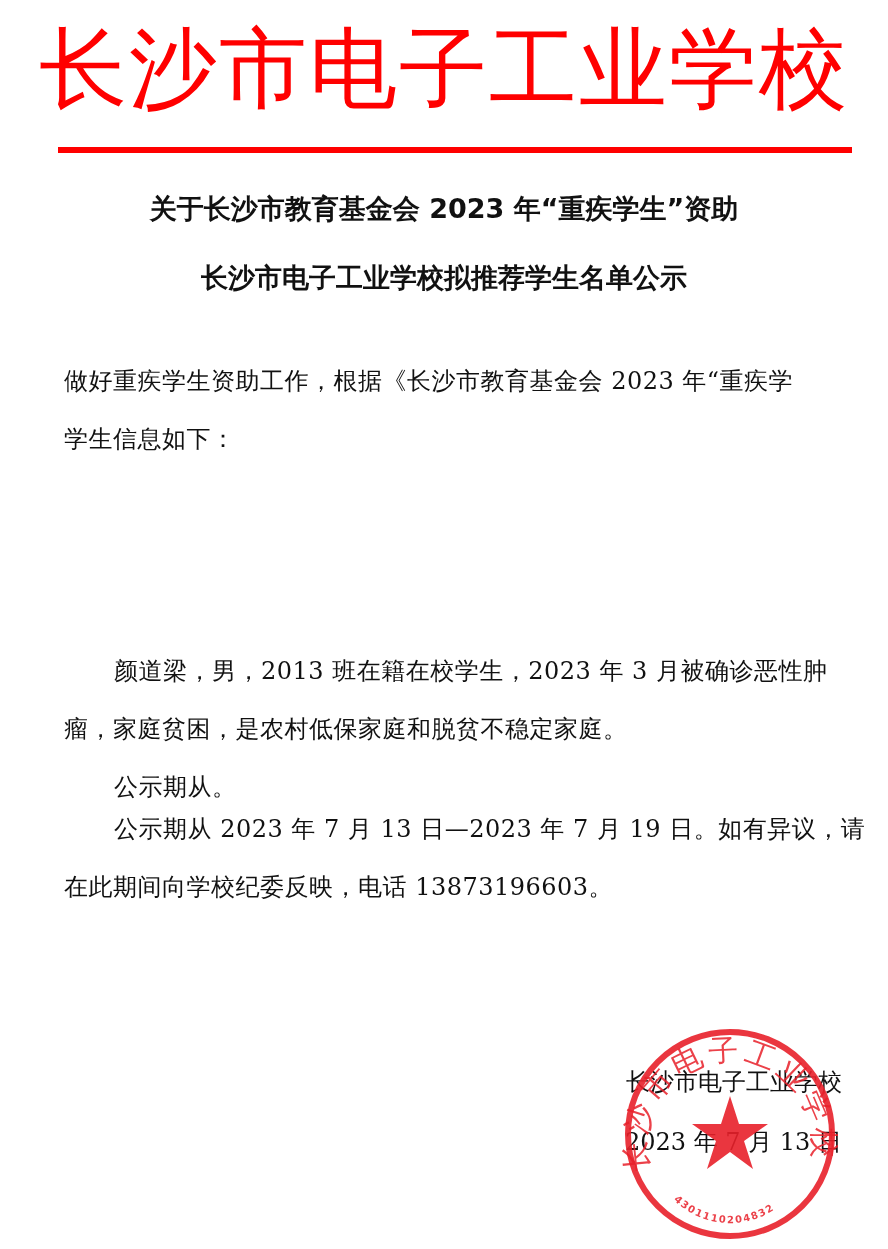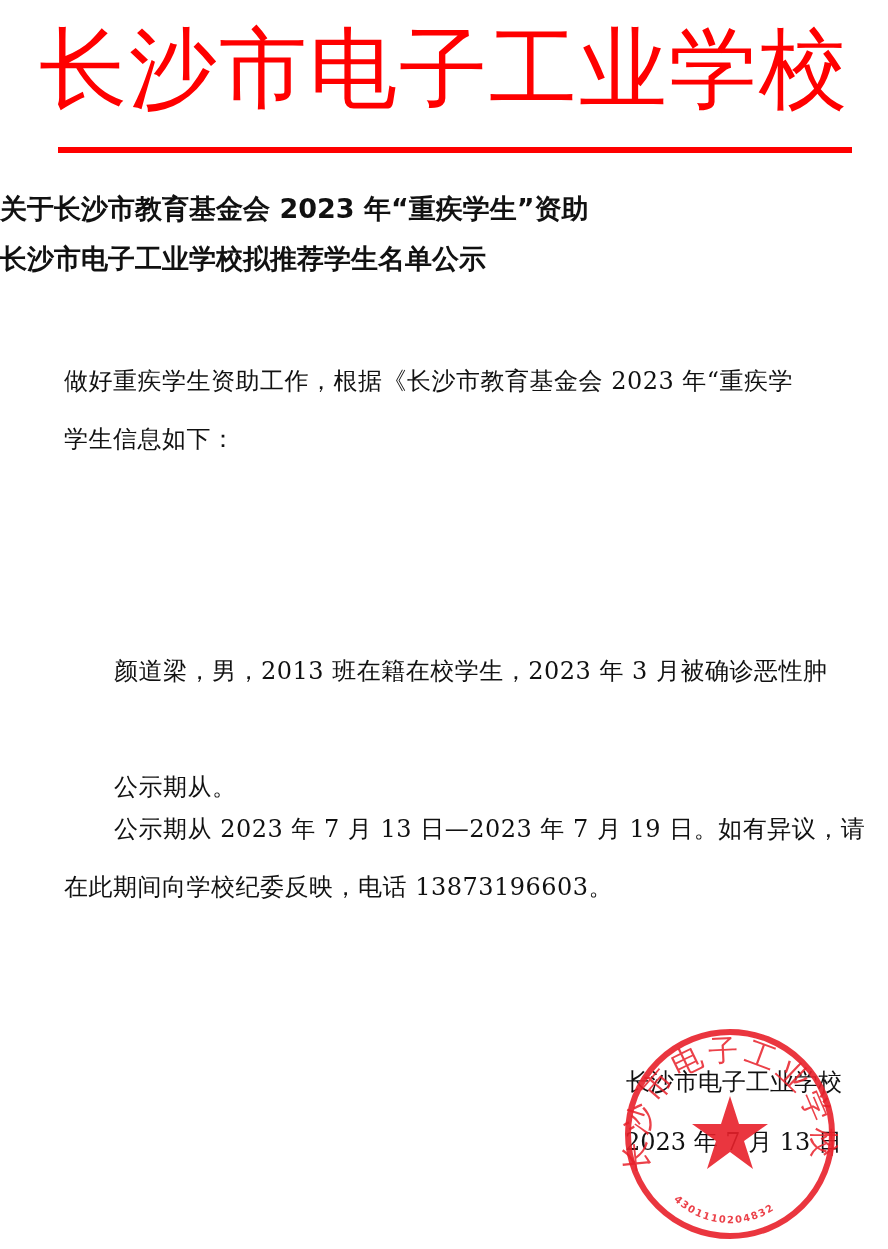--- a/index.html
+++ b/index.html
@@ -2,24 +2,24 @@
 <html><head>
 <meta charset="utf-8">
 <style>
   html, body { margin: 0; padding: 0; background: #ffffff; }
   body { width: 888px; height: 1249px; position: relative; overflow: hidden;
          font-family: "DejaVu Serif", "Liberation Serif", serif; color: #111; }
   .masthead { position: absolute; left: 0; top: 14px; width: 888px; text-align: center;
               font-family: "DejaVu Serif", serif; font-size: 88px; line-height: 110px;
               color: #ff0000; letter-spacing: 2px; transform: scaleY(1.0); }
   .rule { position: absolute; left: 58px; top: 147px; width: 794px; height: 6px; background: #ff0000; }
-  .title { position: absolute; left: 0; width: 888px; text-align: left;
+  .title { position: absolute; left: 0; width: 888px; text-align: center;
            font-family: "DejaVu Sans", sans-serif; font-weight: bold; font-size: 27px; color: #111; }
   .t1 { top: 191px; }
-  .t2 { top: 241px; }
+  .t2 { top: 260px; }
   .para { position: absolute; left: 64px; width: 778px; font-size: 24px; line-height: 58px;
           text-align: justify; letter-spacing: 0.5px; }
   .line { display: block; white-space: nowrap; height: 58px; }
   .indent { padding-left: 50px; }
   .sign { position: absolute; right: 46px; font-size: 24px; white-space: nowrap; }
   .seal { position: absolute; left: 622px; top: 1026px; width: 216px; height: 216px; pointer-events: none; }
 </style>
 </head>
 <body>
 
@@ -29,20 +29,21 @@
 <div class="title t1">关于长沙市教育基金会 2023 年“重疾学生”资助</div>
 <div class="title t2">长沙市电子工业学校拟推荐学生名单公示</div>
 
 <div class="para" style="top:352px;">
   <span class="line">做好重疾学生资助工作，根据《长沙市教育基金会 2023 年“重疾学</span>
   <span class="line">学生信息如下：</span>
 </div>
 
 <div class="para" style="top:642px;">
   <span class="line indent">颜道梁，男，2013 班在籍在校学生，2023 年 3 月被确诊恶性肿</span>
+  <span class="line">瘤，家庭贫困，是农村低保家庭和脱贫不稳定家庭。</span>
 </div>
 
 <div class="para" style="top:758px;">
   <span class="line indent">公示期从。</span>
 </div>
 
 <div class="para" style="top:800px;">
   <span class="line indent">公示期从 2023 年 7 月 13 日—2023 年 7 月 19 日。如有异议，请</span>
   <span class="line">在此期间向学校纪委反映，电话 13873196603。</span>
 </div>

